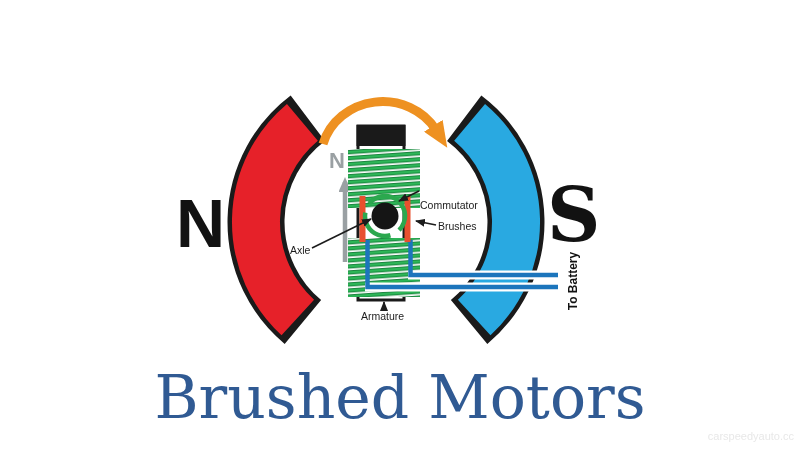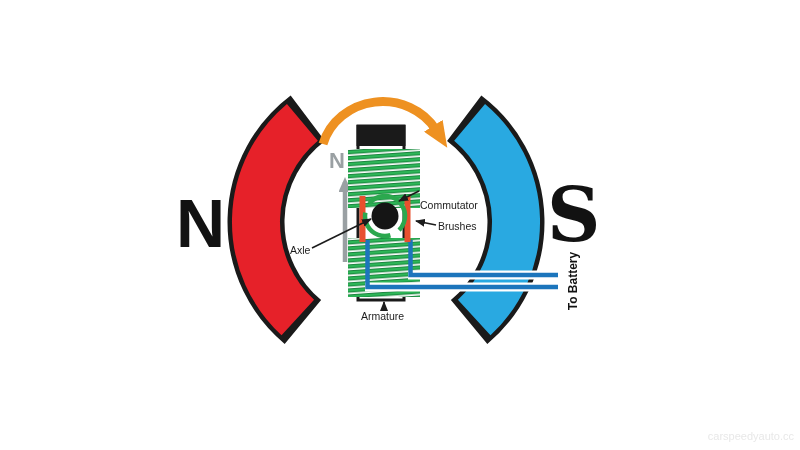--- a/index.html
+++ b/index.html
@@ -83,14 +83,15 @@
   <div class="abs pole-n">N</div>
   <div class="abs pole-s">S</div>
   <div class="abs field-n">N</div>
 
   <div class="abs lbl lbl-commutator">Commutator</div>
   <div class="abs lbl lbl-brushes">Brushes</div>
   <div class="abs lbl lbl-axle">Axle</div>
   <div class="abs lbl lbl-armature">Armature</div>
   <div class="abs lbl-battery">To Battery</div>
 
+  <div class="abs caption">Brushed Motors</div>
   <div class="abs watermark">carspeedyauto.cc</div>
 </div>
 
 </body></html>

